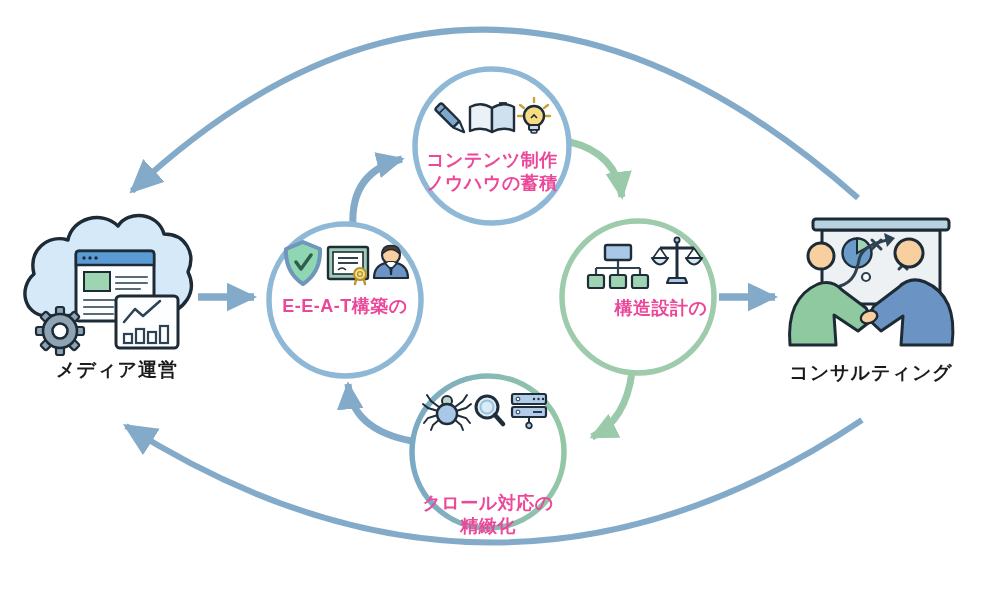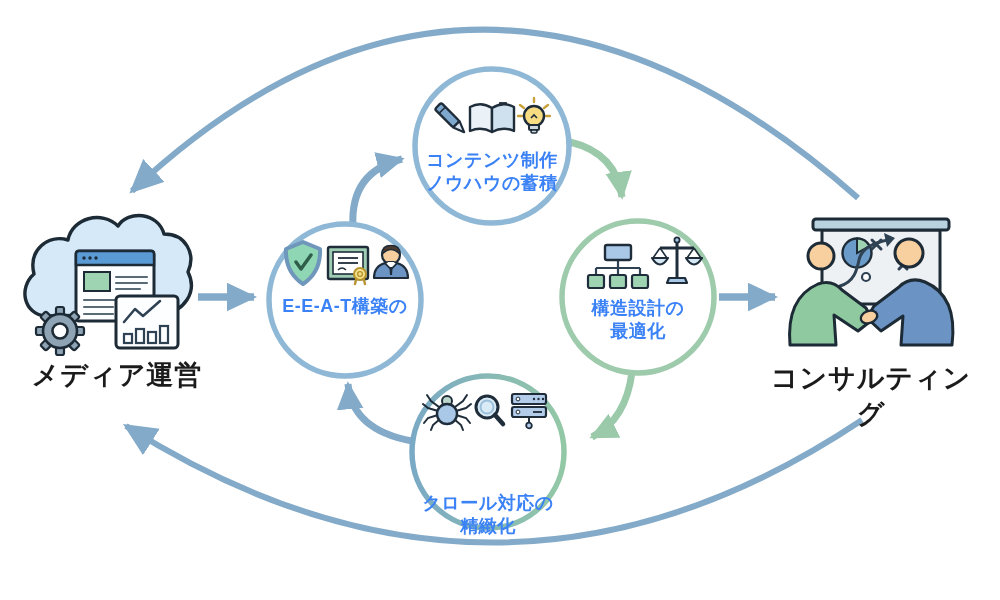--- a/index.html
+++ b/index.html
@@ -3,27 +3,27 @@
 <meta charset="utf-8">
 <style>
   html,body{margin:0;padding:0;}
   body{
     width:1000px;height:600px;position:relative;background:#ffffff;
     font-family:"Liberation Sans","DejaVu Sans",sans-serif;overflow:hidden;
   }
   #diagram-svg{position:absolute;left:0;top:0;}
   .node-label{
     position:absolute;width:200px;text-align:center;
-    font-size:18px;font-weight:bold;color:#3b82f6;line-height:1.28;
+    font-size:18px;font-weight:bold;color:#ec4899;line-height:1.28;
     letter-spacing:0.5px;
   }
   .node-label span{display:block;}
   .hub-label{
     position:absolute;width:210px;text-align:center;
-    font-size:27px;font-weight:bold;color:#1b1b1b;letter-spacing:1px;
+    font-size:19px;font-weight:bold;color:#1b1b1b;letter-spacing:1px;
   }
 </style>
 </head>
 <body>
 
 <svg id="diagram-svg" width="1000" height="600" viewBox="0 0 1000 600">
   <defs>
     <marker id="mb-l" markerWidth="7" markerHeight="6" refX="5" refY="2.6" orient="auto" markerUnits="strokeWidth">
       <path d="M0 0 L5.6 2.6 L0 5.2 Z" fill="#83aac8"></path>
     </marker>
@@ -231,23 +231,22 @@
       <path d="M 952 345 Q 958 296 925 282 Q 910 276 899 287 L 874 306 L 867 318 L 881 331 L 903 316 L 901 345 Z" fill="#6b93c4" stroke="#1d2b36" stroke-width="3" stroke-linejoin="round"></path>
       <ellipse cx="869" cy="317" rx="8.5" ry="6" transform="rotate(-20 869 317)" fill="#f8cf9f" stroke="#1d2b36" stroke-width="2.4"></ellipse>
     </g>
   </g>
 </svg>
 
 <div class="node-label" style="left:392px;top:149px;">
   <span>コンテンツ制作</span>
   <span>ノウハウの蓄積</span>
 </div>
-<div class="node-label" style="left:538px;top:297px;text-align:center;">
+<div class="node-label" style="left:561px;top:297px;text-align:center;">
   <span>構造設計の</span>
-  <span>最適化</span>
 </div>
 <div class="node-label" style="left:388px;top:452px;margin-top:40px;">
   <span>クロール対応の</span>
   <span>精緻化</span>
 </div>
 <div class="node-label" style="left:245px;top:295px;">
   <span>E-E-A-T構築の</span>
 </div>
 <div class="hub-label" style="left:12px;top:357px;">メディア運営</div>
 <div class="hub-label" style="left:766px;top:360px;">コンサルティング</div>

